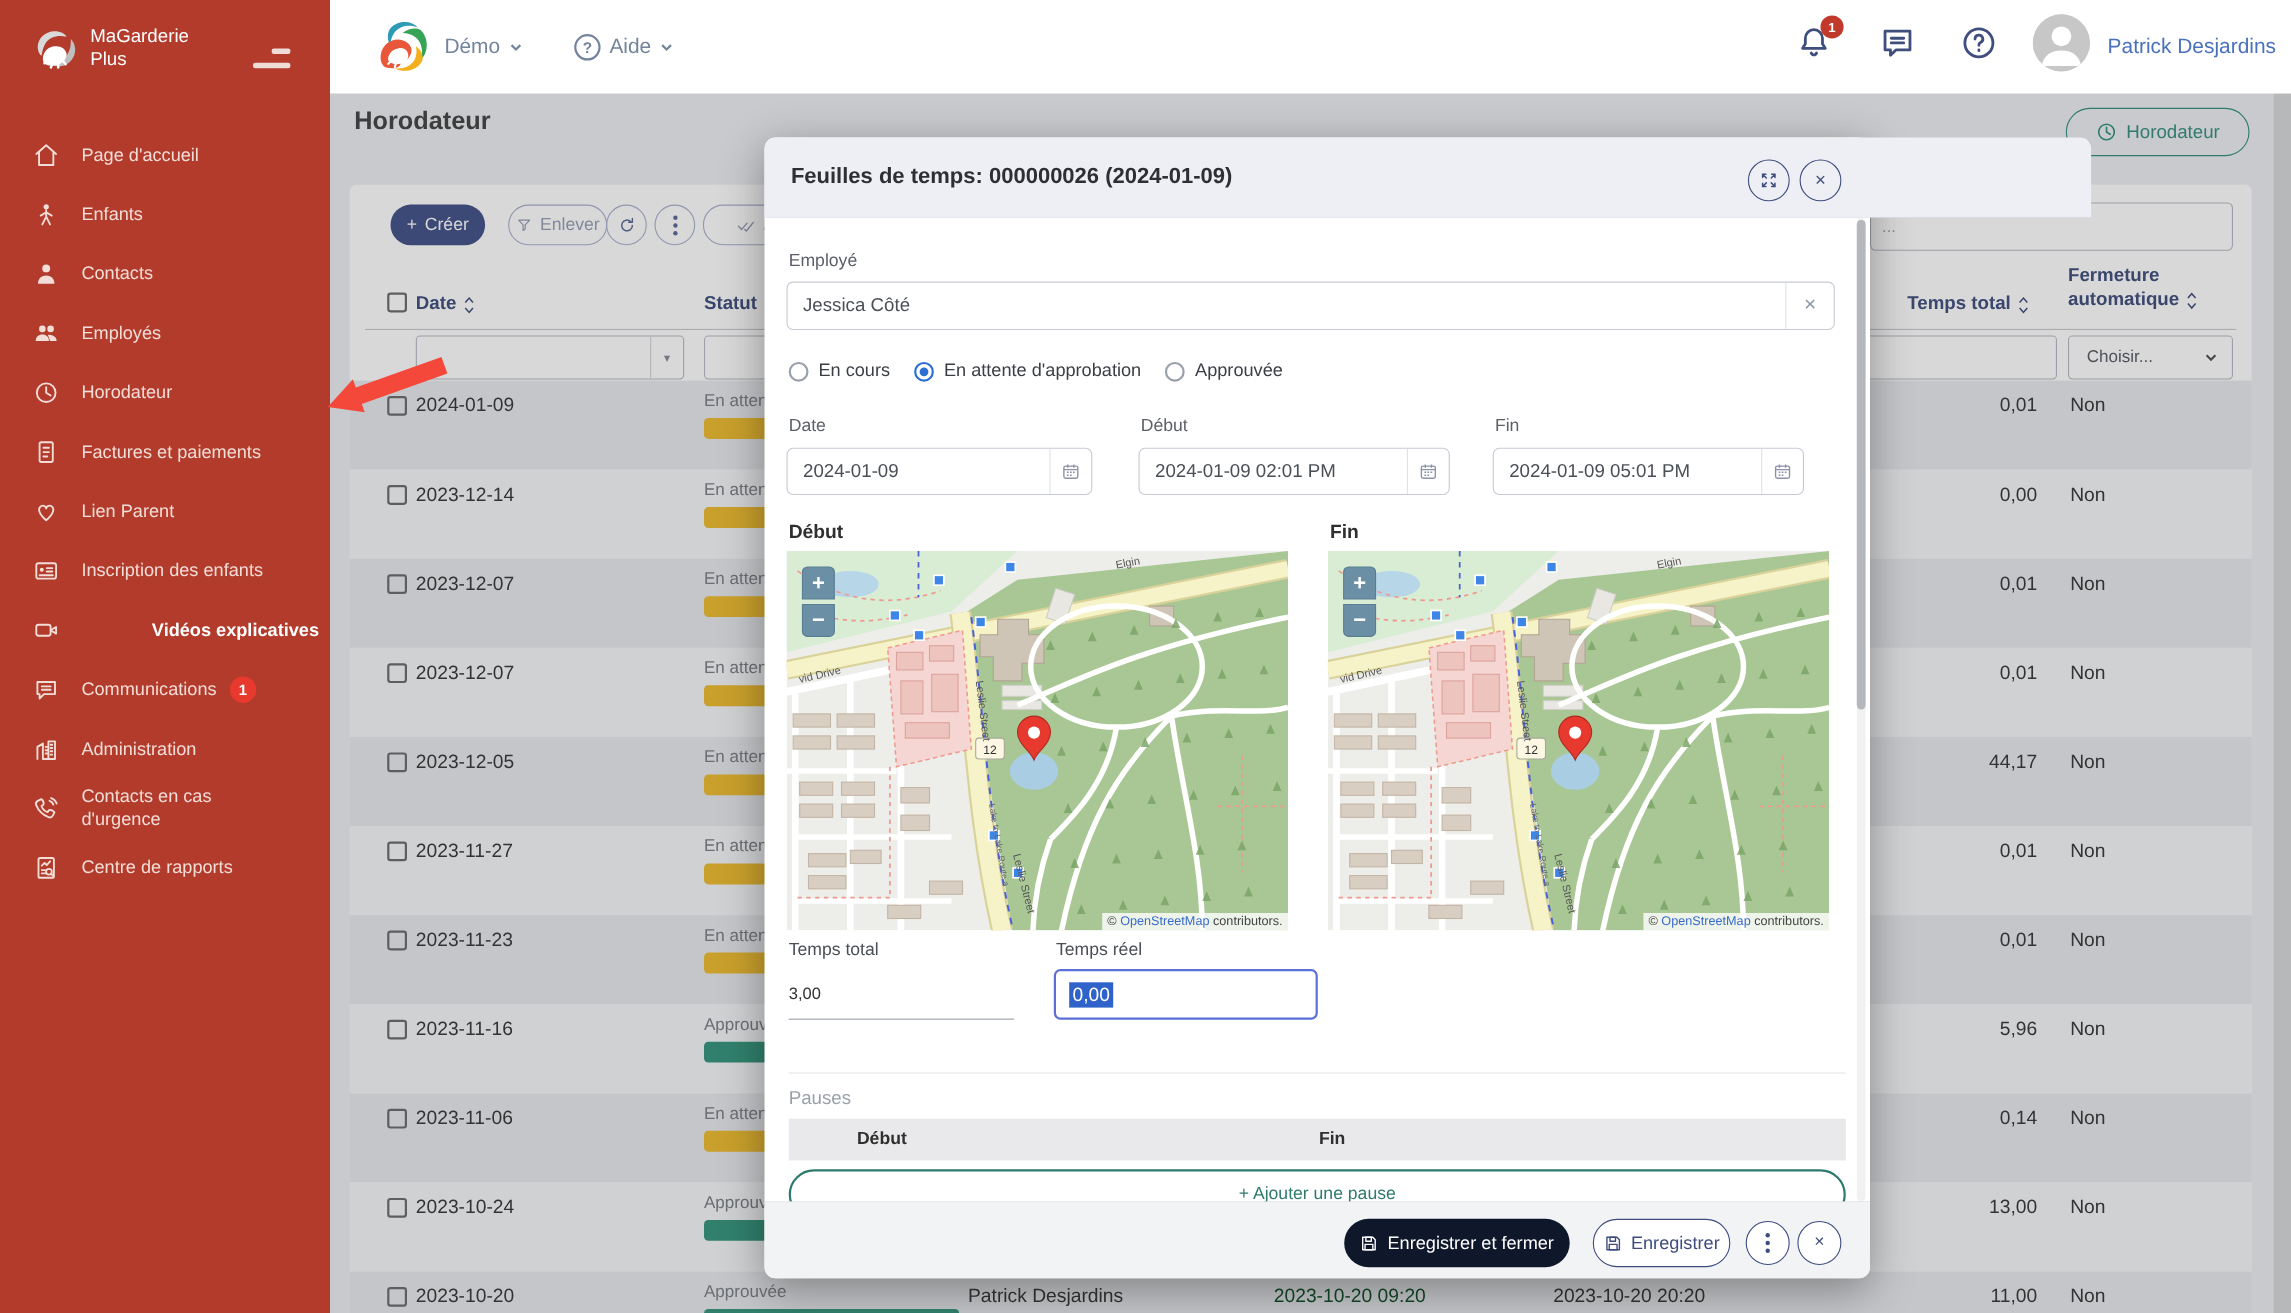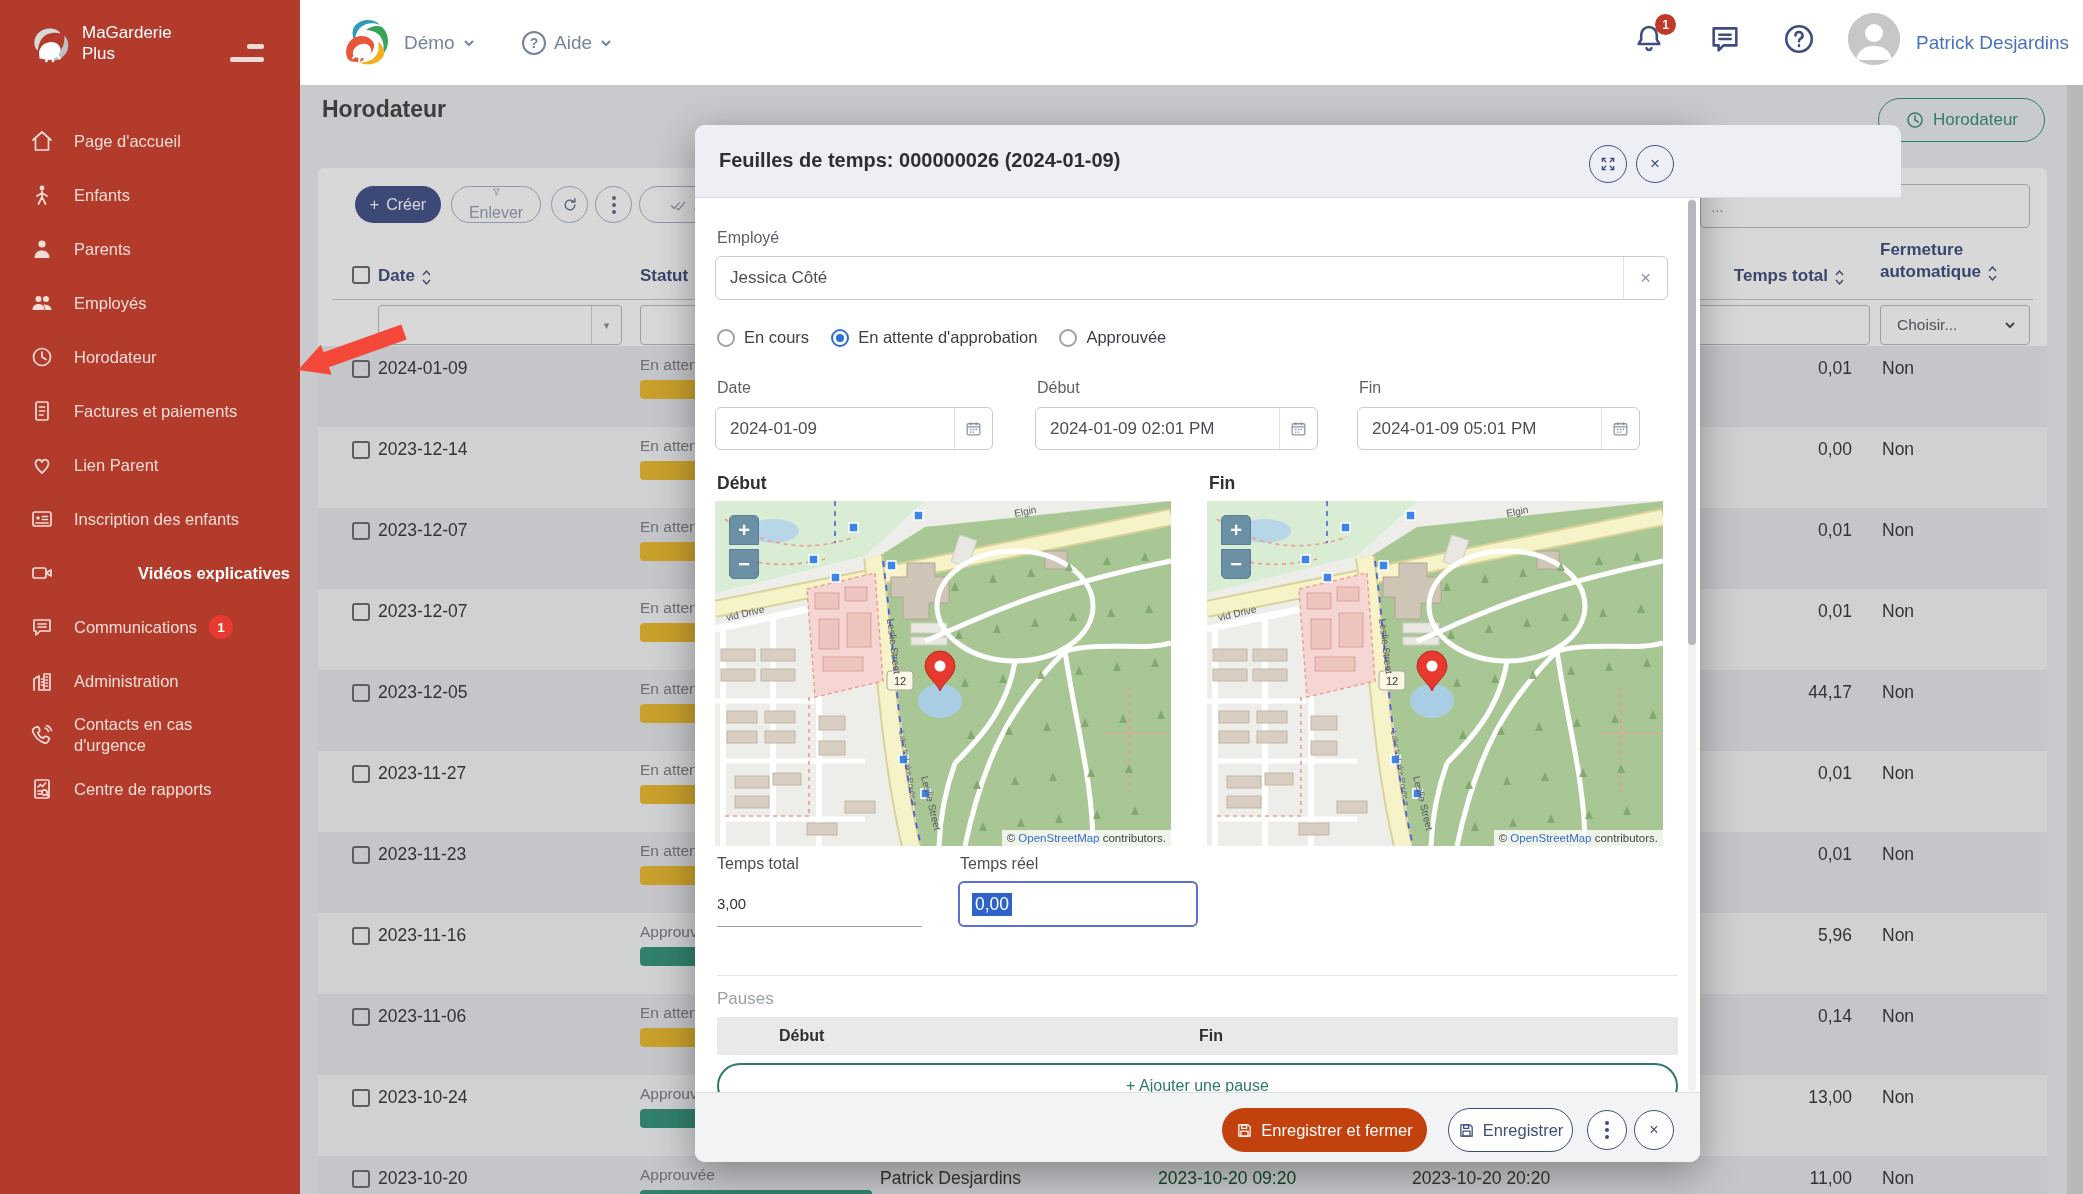--- a/index.html
+++ b/index.html
@@ -123,21 +123,21 @@
   .m-divider { position:absolute; left:22px; top:850px; width:961px; height:1px; background:#e4e5e8; }
   .pauses-lb { position:absolute; left:22px; top:864px; font-size:17px; color:#9aa0a8; }
   .p-head { position:absolute; left:22px; top:892px; width:961px; height:38px; background:#e9e9eb; display:flex; align-items:center; }
   .p-head .ph1 { margin-left:62px; width:420px; font-size:16px; font-weight:bold; color:#2f2f2f; }
   .p-head .ph2 { font-size:16px; font-weight:bold; color:#2f2f2f; }
   .add-pause { position:absolute; left:22px; top:938px; width:961px; height:46px; border:2px solid #2e7a6c; border-radius:24px; background:#fff; color:#2e7a6c; font-size:16px; display:flex; align-items:center; justify-content:center; cursor:pointer; }
   .m-scroll { position:absolute; right:4px; top:73px; width:8px; height:894px; background:#f1f1f2; border-radius:4px; }
   .m-thumb { position:absolute; left:0; top:2px; width:8px; height:445px; background:#b4b7bc; border-radius:4px; }
   .m-footer { position:absolute; left:0; top:967px; width:1005px; height:70px; background:#f2f3f5; border-top:1px solid #dcdee2; border-radius:0 0 10px 10px; }
   .mf-btn { position:absolute; top:15px; height:44px; border-radius:22px; font-size:16.5px; display:flex; align-items:center; justify-content:center; gap:8px; cursor:pointer; }
-  .mf-primary { left:527px; width:205px; background:#c2410c; color:#fff; border:none; }
+  .mf-primary { left:527px; width:205px; background:#0f172a; color:#fff; border:none; }
   .mf-secondary { left:753px; width:125px; background:#fff; color:#3f4d7e; border:1.5px solid #3f4d7e; }
   .mf-circle { position:absolute; top:17px; width:40px; height:40px; border-radius:50%; border:1.5px solid #3f4d7e; background:#fff; color:#3f4d7e; display:flex; align-items:center; justify-content:center; cursor:pointer; font-size:16px; }
   .mf-btn svg { width:17px; height:17px; stroke:currentColor; fill:none; stroke-width:1.8; stroke-linejoin:round; }
   .mapsvg text { font-family:"Liberation Sans",sans-serif; }
 </style>
 </head>
 <body>
 
 <div class="root">
 
@@ -171,21 +171,21 @@
             <circle cx="12" cy="5" r="2.4" fill="#f3ddd7" stroke="none"></circle>
             <path d="M12 8 v6 M12 10 l-5 3 M12 10 l5 3 M12 14 l-3.5 7 M12 14 l3.5 7"></path>
           </svg>
         <span class="lbl">Enfants</span>
       </div>
       <div class="nav-item">
         <svg viewBox="0 0 24 24">
             <circle cx="12" cy="7" r="3.6" fill="#f3ddd7" stroke="none"></circle>
             <path d="M4.5 21 c0-5 3.5-7.5 7.5-7.5 s7.5 2.5 7.5 7.5 z" fill="#f3ddd7" stroke="none"></path>
           </svg>
-        <span class="lbl">Parents</span>
+        <span class="lbl">Contacts</span>
       </div>
       <div class="nav-item">
         <svg viewBox="0 0 24 24">
             <circle cx="8.5" cy="8" r="3" fill="#f3ddd7" stroke="none"></circle>
             <circle cx="16" cy="8" r="3" fill="#f3ddd7" stroke="none"></circle>
             <path d="M2.5 19 c0-4 2.5-6 6-6 s6 2 6 6 z M13.5 13.4 c3 0 8 1 8 5.6 h-6" fill="#f3ddd7" stroke="none"></path>
           </svg>
         <span class="lbl">Employés</span>
       </div>
       <div class="nav-item">
@@ -318,21 +318,21 @@
     <span>Horodateur</span>
   </button>
   <div class="page-scroll"></div>
 
   <div class="card">
 
     <button class="pill primary" style="left:37px; width:86px;">
       <span>+</span>
         <span>Créer</span>
     </button>
-    <button class="pill ghost" style="left:133px; width:90px;flex-direction:column;">
+    <button class="pill ghost" style="left:144px; width:90px;">
       <svg width="15" height="15" viewBox="0 0 24 24">
           <path d="M4 5 h16 l-6.5 7 v6 l-3 2 v-8 z" stroke="#98a0b4" fill="none" stroke-width="1.8" stroke-linejoin="round"></path>
         </svg>
       <span>Enlever</span>
     </button>
     <button class="round-btn" style="left:233px;">
       <svg viewBox="0 0 24 24">
           <path d="M18.5 12 a6.5 6.5 0 1 1 -2.2 -4.9 M18.5 3.5 v4.5 h-4.5"></path>
         </svg>
     </button>

